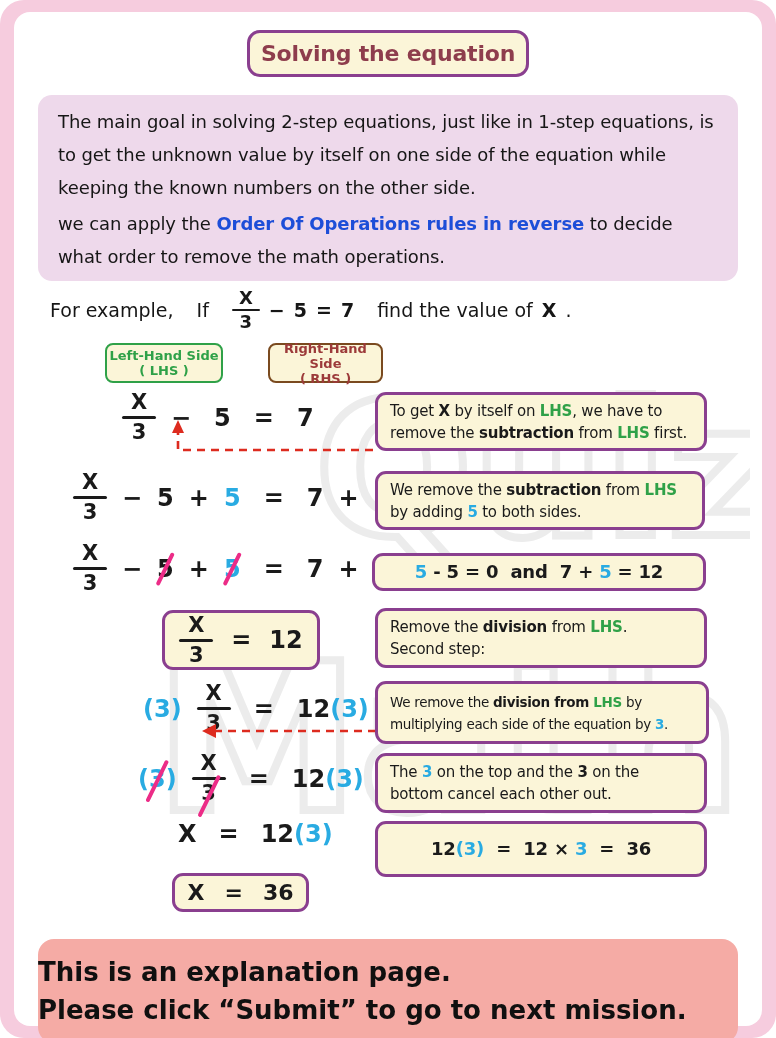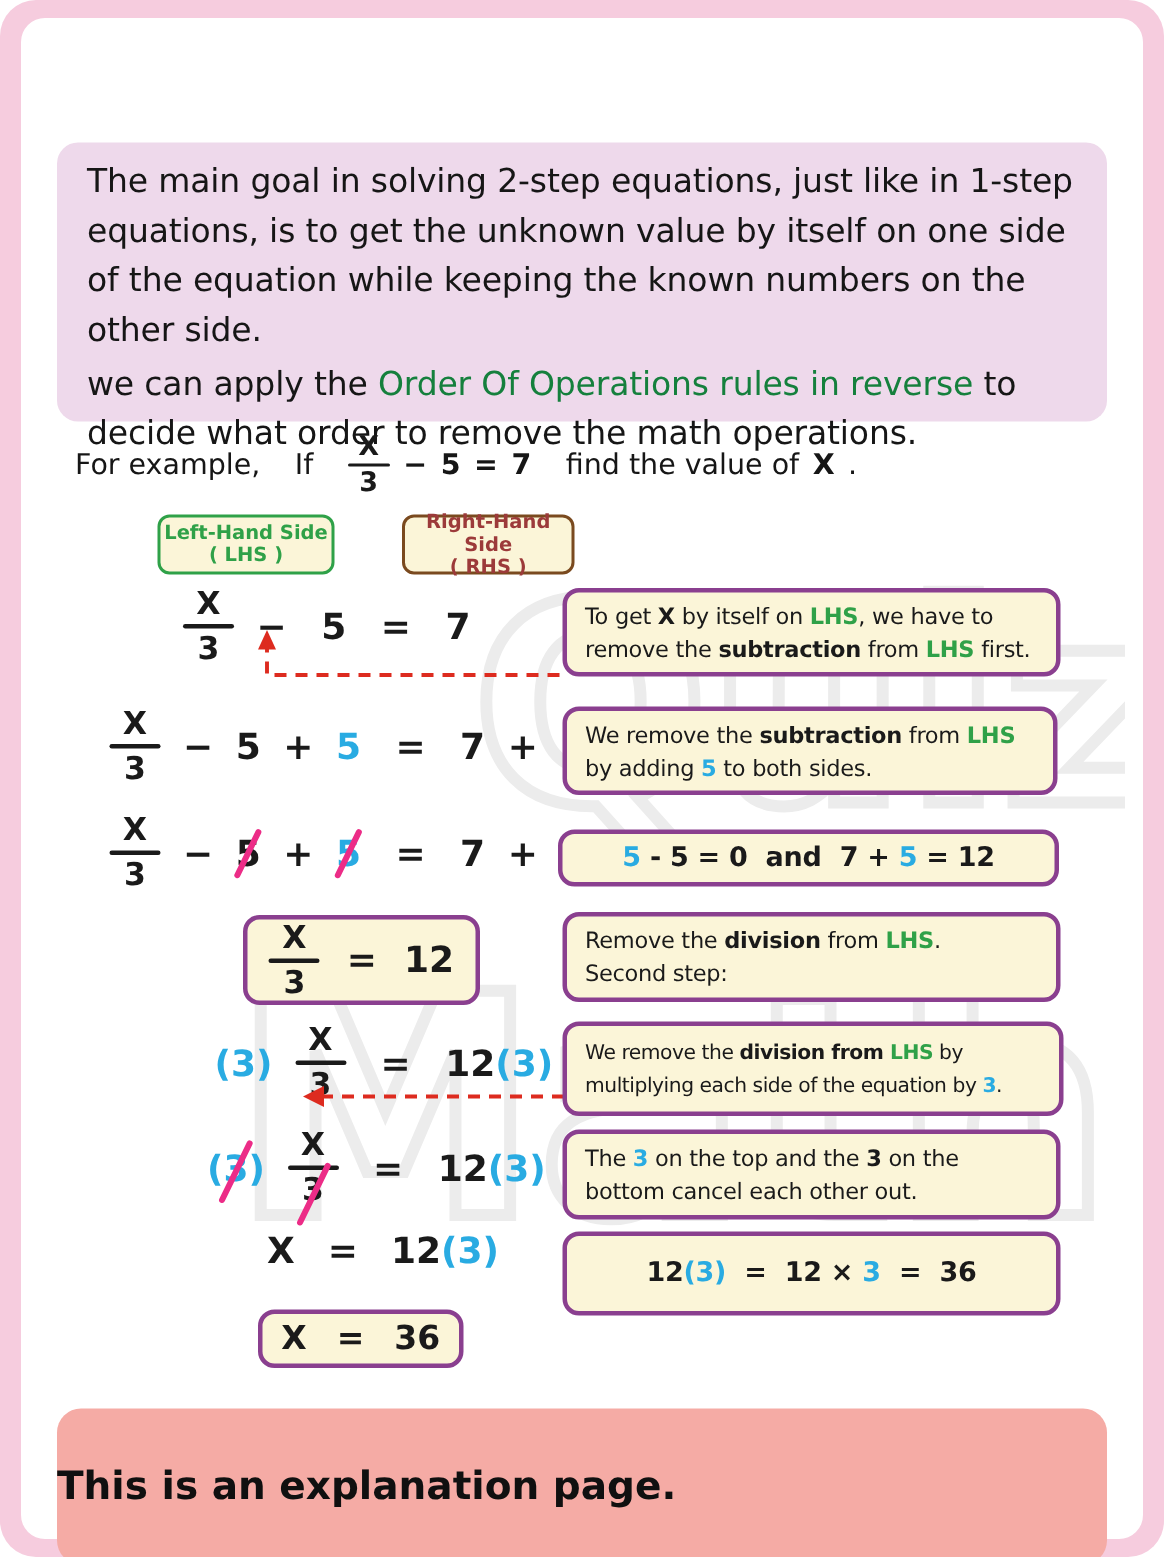--- a/index.html
+++ b/index.html
@@ -9,23 +9,23 @@
   .inner{position:absolute;left:14px;right:14px;top:12px;bottom:12px;background:#ffffff;border-radius:16px;}
   .wm{position:absolute;z-index:1;pointer-events:none;}
 
   .title-badge{position:absolute;left:247px;top:30px;width:282px;height:47px;z-index:2;
     background:#FBF5D8;border:3px solid #8A3F8F;border-radius:13px;
     display:flex;align-items:center;justify-content:center;
     color:#8E3D4D;font-size:22px;font-weight:700;letter-spacing:-0.2px;}
 
   .intro{position:absolute;left:38px;top:95px;width:700px;height:186px;z-index:2;
     background:#EED9EB;border-radius:14px;padding:10px 20px;
-    color:#161616;font-size:22px;line-height:33px;letter-spacing:-0.1px;}
+    color:#161616;font-size:18px;line-height:33px;letter-spacing:-0.1px;}
   .intro .p2{margin-top:3px;}
-  .orange{color:#15803d;}
+  .orange{color:#1d4ed8;font-weight:bold;}
 
   .example{position:absolute;left:50px;top:284px;height:52px;z-index:2;
     display:flex;align-items:center;gap:9px;color:#161616;font-size:19px;}
   .example .b{font-weight:700;}
   .example .sp{margin-left:14px;}
 
   .side-label{position:absolute;z-index:2;background:#FBF5D8;border-radius:8px;
     display:flex;flex-direction:column;align-items:center;justify-content:center;
     font-size:13px;font-weight:700;line-height:15px;text-align:center;}
   .lhs{left:105px;top:343px;width:118px;height:40px;border:2.5px solid #2FA148;color:#2FA148;}
@@ -69,20 +69,23 @@
 <body>
 
 <div class="frame">
   <div class="inner"></div>
 
   <svg class="wm" style="left:130px;top:330px;" width="620" height="560" viewBox="0 0 620 560">
     <text x="185" y="205" font-size="185" font-weight="bold" fill="none" stroke="#ECECEC" stroke-width="8" font-family="DejaVu Sans, sans-serif">Quiz</text>
     <text x="25" y="480" font-size="205" font-weight="bold" fill="none" stroke="#ECECEC" stroke-width="8" font-family="DejaVu Sans, sans-serif">Math</text>
   </svg>
 
+  <div class="title-badge">
+    <span>Solving the equation</span>
+  </div>
 
   <div class="intro">
     <div class="p1">The main goal in solving 2-step equations, just like in 1-step equations, is to get the unknown value by itself on one side of the equation while keeping the known numbers on the other side.</div>
     <div class="p2"><span>we can apply the </span><span class="orange">Order Of Operations rules in reverse</span><span> to decide what order to remove the math operations.</span></div>
   </div>
 
   <div class="example">
     <span>For example,</span>
     <span class="sp">If</span>
     <span class="frac frac-sm sp">
@@ -236,14 +239,15 @@
   </div>
 
   <div class="boxed" style="left:172px;top:873px;width:137px;height:39px;gap:20px;">
     <span class="tok" style="font-size:22px;">X</span>
     <span class="tok" style="font-size:22px;">=</span>
     <span class="tok" style="font-size:22px;">36</span>
   </div>
 
   <div class="footer">
     <div>This is an explanation page.</div>
+    <div>Please click “Submit” to go to next mission.</div>
   </div>
 </div>
 
 </body></html>

